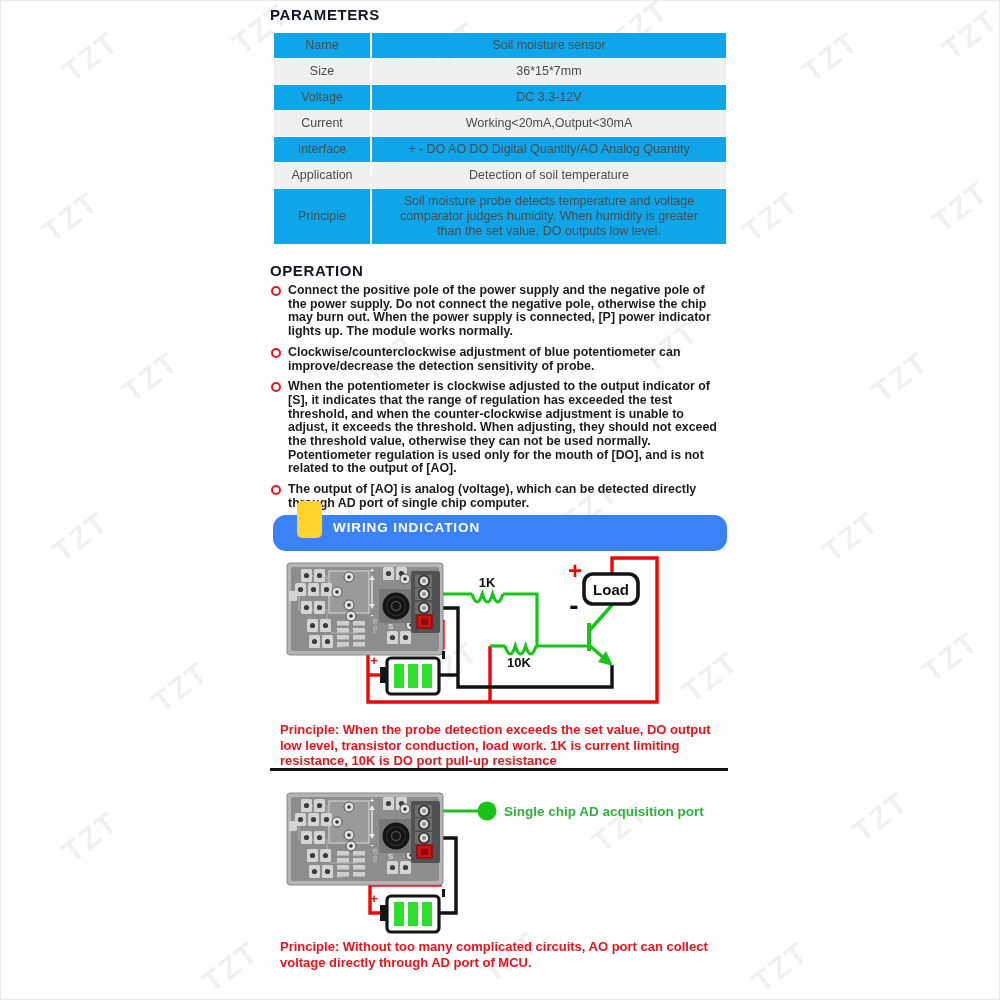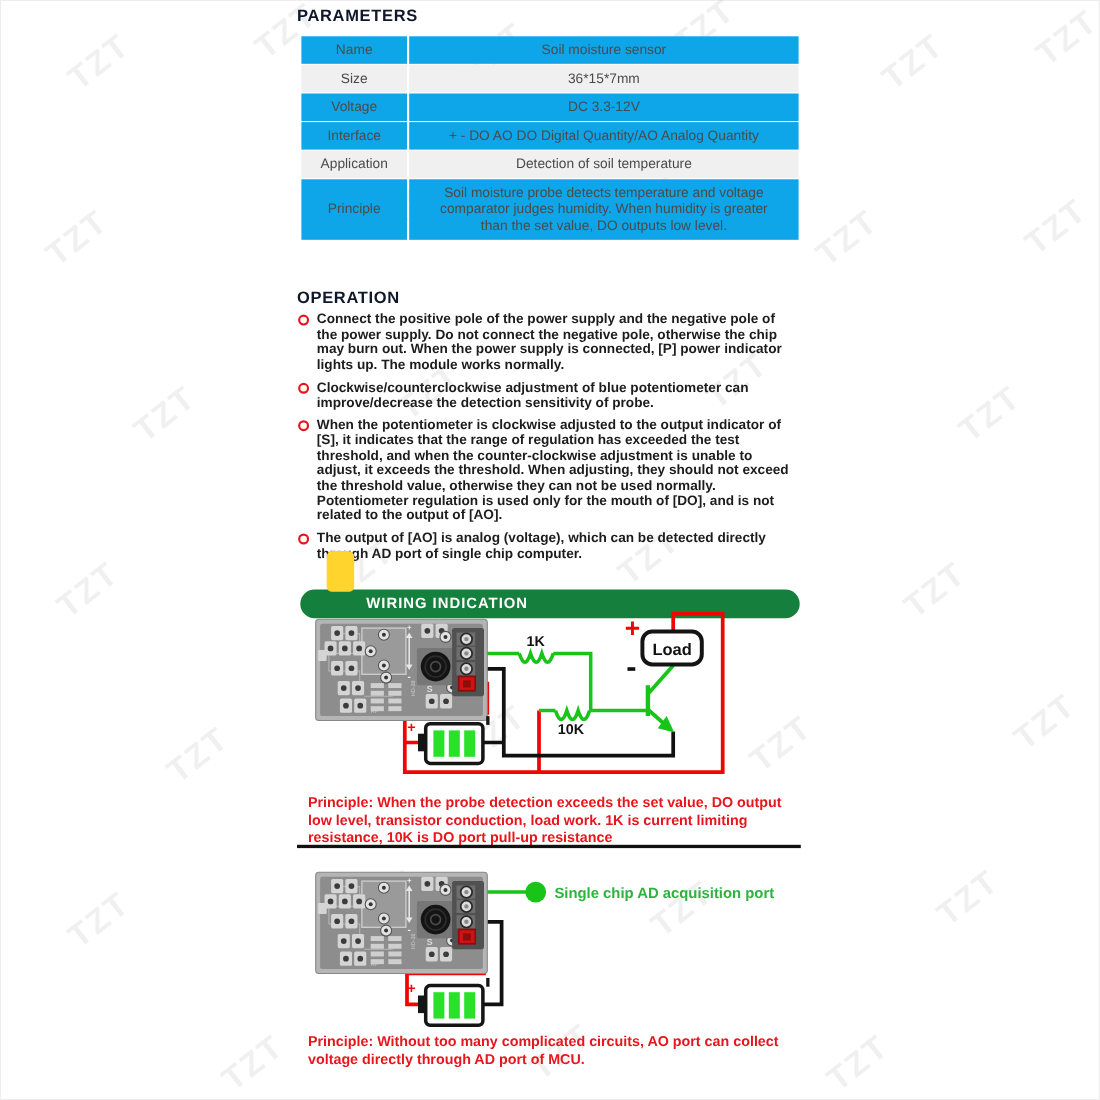--- a/index.html
+++ b/index.html
@@ -25,22 +25,22 @@
   #params-table td.lbl{width:92px;padding:5px 2px;}
   tr.row-blue td{background:#0ea5e9;}
   tr.row-gray td{background:#f0f0f0;margin-left:36px;}
   
   #op-list{position:absolute;left:271px;top:284px;width:452px;z-index:2;}
   .op-item{display:flex;gap:7px;margin-bottom:7px;
     font-size:12.4px;font-weight:bold;color:#1c1c1c;line-height:13.7px;}
   .op-bullet{flex:none;width:6px;height:6px;border:2.4px solid #e8151d;
     border-radius:50%;margin-top:2px;background:#fff;}
   
-  #banner{position:absolute;left:273px;top:536px;width:454px;height:26px;
-    background:#15803d;border-radius:13px;color:#ffffff;font-weight:bold;
+  #banner{position:absolute;left:273px;top:515px;width:454px;height:36px;
+    background:#3b82f6;border-radius:13px;color:#ffffff;font-weight:bold;
     font-size:13.5px;letter-spacing:0.9px;line-height:26px;
     padding-left:60px;box-sizing:border-box;z-index:2;}
   #banner-tab{position:absolute;left:297px;top:501px;width:25px;height:37px;
     background:#ffd42d;border-radius:5px;z-index:3;}
   
   .diagram{position:absolute;left:270px;z-index:2;}
   #diagram1{top:545px;}
   #diagram2{top:785px;}
   
   .principle{position:absolute;left:280px;width:446px;color:#e8151d;
@@ -94,20 +94,24 @@
       <td class="lbl">Name</td>
       <td>Soil moisture sensor</td>
     </tr>
     <tr class="row-gray">
       <td class="lbl">Size</td>
       <td>36*15*7mm</td>
     </tr>
     <tr class="row-blue">
       <td class="lbl">Voltage</td>
       <td>DC 3.3-12V</td>
+    </tr>
+    <tr class="row-gray">
+      <td class="lbl">Current</td>
+      <td>Working&lt;20mA,Output&lt;30mA</td>
     </tr>
     <tr class="row-blue">
       <td class="lbl">Interface</td>
       <td>+ - DO AO DO Digital Quantity/AO Analog Quantity</td>
     </tr>
     <tr class="row-gray">
       <td class="lbl">Application</td>
       <td>Detection of soil temperature</td>
     </tr>
     <tr class="row-blue">

